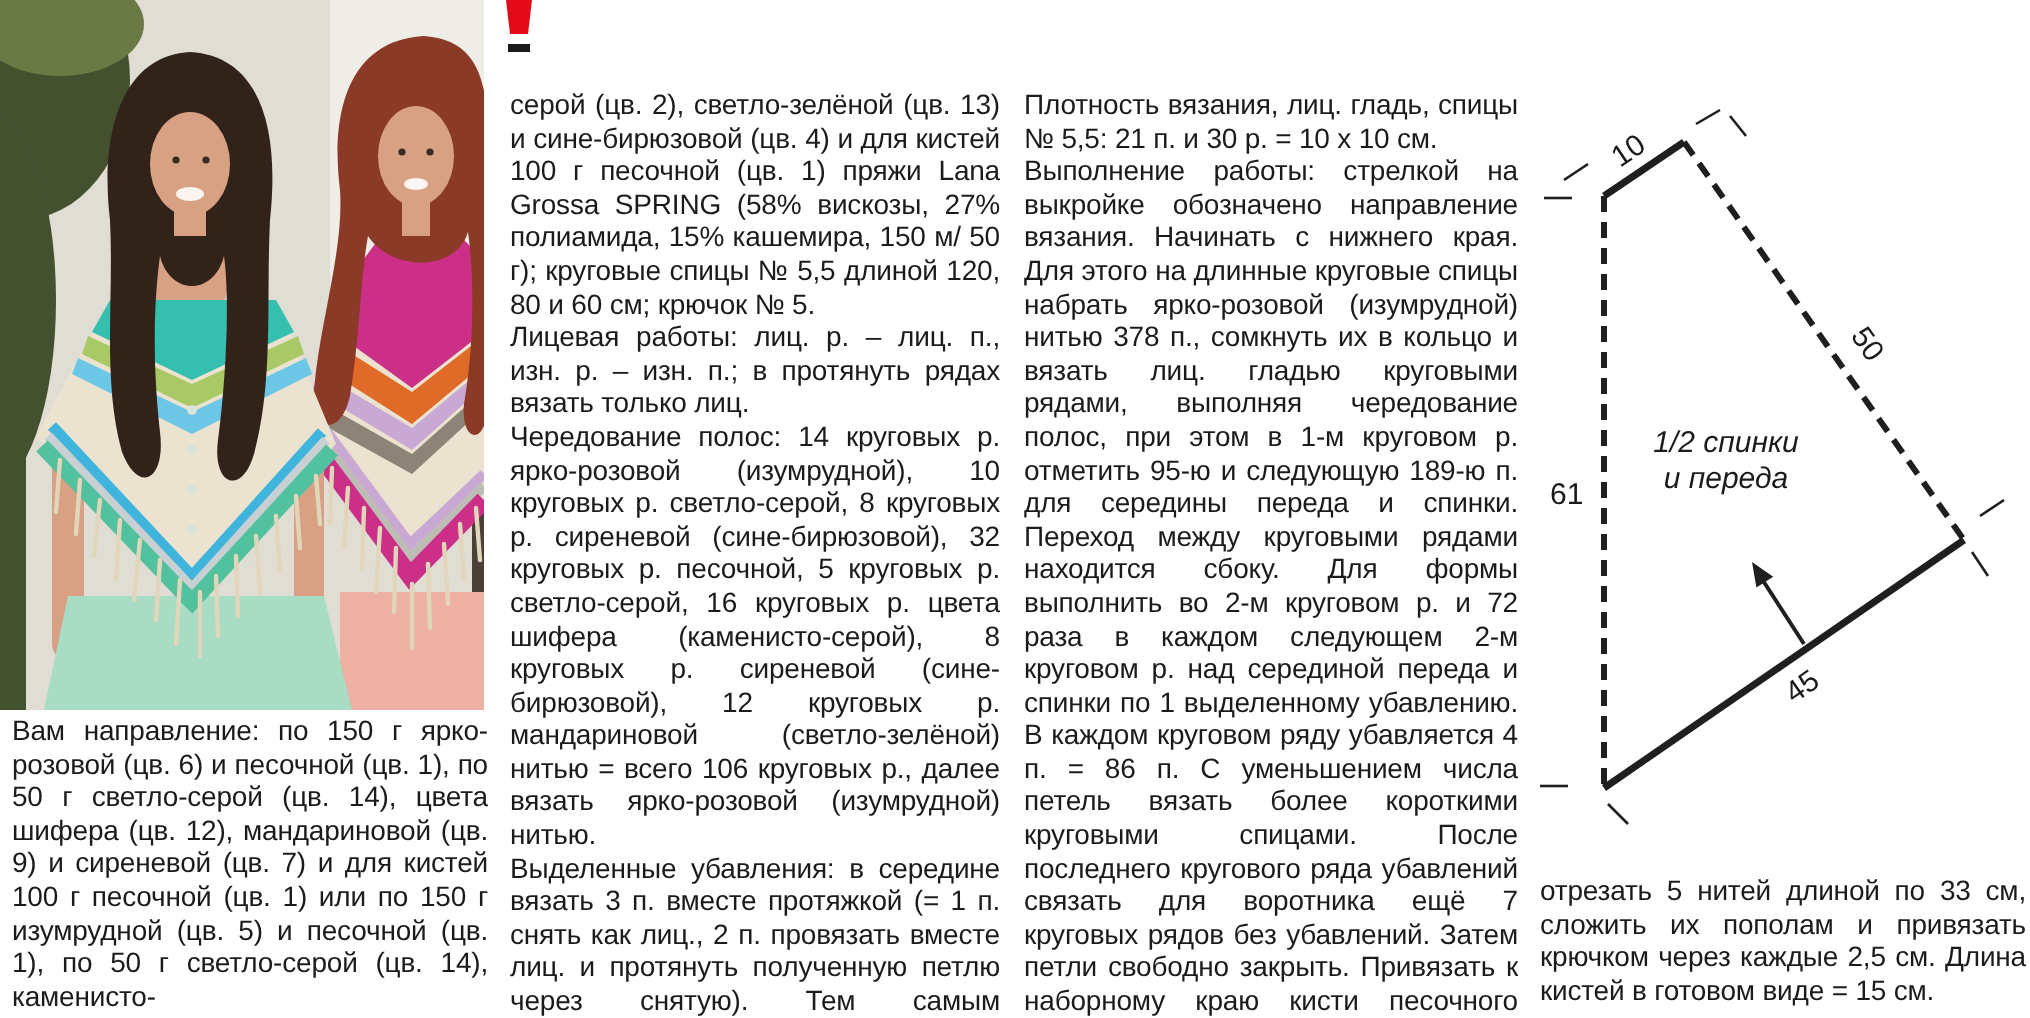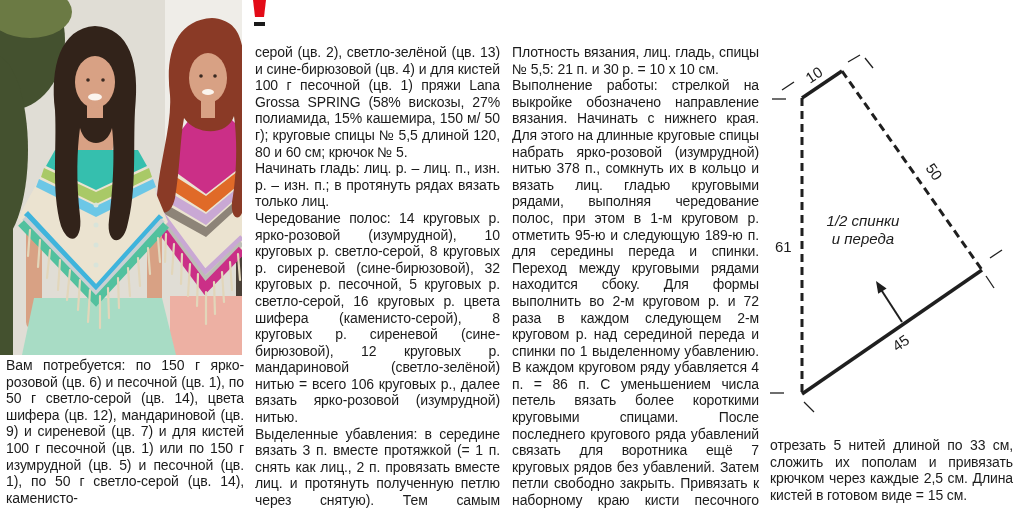--- a/index.html
+++ b/index.html
@@ -87,26 +87,26 @@
       <ellipse cx="95" cy="97" rx="7" ry="3.5" fill="#fbf5ef"></ellipse>
     </g>
   </svg>
 
   <svg class="excl" width="20" height="30" viewBox="0 0 20 30">
     <polygon points="0,0 13,0 11,17 2,17" fill="#e30b17"></polygon>
     <rect x="1" y="22" width="11" height="4" fill="#1a1a1a"></rect>
   </svg>
 
   <div class="textcol col-photo-bottom">
-    <p><b>Вам потребуется:</b><span> по 150 г ярко-розовой (цв. 6) и песочной (цв. 1), по 50 г светло-серой (цв. 14), цвета шифера (цв. 12), мандариновой (цв. 9) и сиреневой (цв. 7) и для кистей 100 г песочной (цв. 1) или по 150 г изумрудной (цв. 5) и песочной (цв. 1), по 50 г светло-серой (цв. 14), каменисто-</span></p>
+    <p><b>Вам направление:</b><span> по 150 г ярко-розовой (цв. 6) и песочной (цв. 1), по 50 г светло-серой (цв. 14), цвета шифера (цв. 12), мандариновой (цв. 9) и сиреневой (цв. 7) и для кистей 100 г песочной (цв. 1) или по 150 г изумрудной (цв. 5) и песочной (цв. 1), по 50 г светло-серой (цв. 14), каменисто-</span></p>
   </div>
 
   <div class="textcol col1">
     <p><b></b><span>серой (цв. 2), светло-зелёной (цв. 13) и сине-бирюзовой (цв. 4) и для кистей 100 г песочной (цв. 1) пряжи Lana Grossa SPRING (58% вискозы, 27% полиамида, 15% кашемира, 150 м/ 50 г); круговые спицы № 5,5 длиной 120, 80 и 60 см; крючок № 5.</span></p>
-    <p><b>Начинать гладь:</b><span> лиц. р. – лиц. п., изн. р. – изн. п.; в протянуть рядах вязать только лиц.</span></p>
+    <p><b>Лицевая работы:</b><span> лиц. р. – лиц. п., изн. р. – изн. п.; в протянуть рядах вязать только лиц.</span></p>
     <p><b>Чередование полос:</b><span> 14 круговых р. ярко-розовой (изумрудной), 10 круговых р. светло-серой, 8 круговых р. сиреневой (сине-бирюзовой), 32 круговых р. песочной, 5 круговых р. светло-серой, 16 круговых р. цвета шифера (каменисто-серой), 8 круговых р. сиреневой (сине-бирюзовой), 12 круговых р. мандариновой (светло-зелёной) нитью = всего 106 круговых р., далее вязать ярко-розовой (изумрудной) нитью.</span></p>
     <p><b>Выделенные убавления:</b><span> в середине вязать 3 п. вместе протяжкой (= 1 п. снять как лиц., 2 п. провязать вместе лиц. и протянуть полученную петлю через снятую). Тем самым убавляется 2 п.</span></p>
   </div>
 
   <div class="textcol col2">
     <p><b>Плотность вязания, лиц. гладь, спицы № 5,5:</b><span> 21 п. и 30 р. = 10 х 10 см.</span></p>
     <p><b>Выполнение работы:</b><span> стрелкой на выкройке обозначено направление вязания. Начинать с нижнего края. Для этого на длинные круговые спицы набрать ярко-розовой (изумрудной) нитью 378 п., сомкнуть их в кольцо и вязать лиц. гладью круговыми рядами, выполняя чередование полос, при этом в 1-м круговом р. отметить 95-ю и следующую 189-ю п. для середины переда и спинки. Переход между круговыми рядами находится сбоку. Для формы выполнить во 2-м круговом р. и 72 раза в каждом следующем 2-м круговом р. над серединой переда и спинки по 1 выделенному убавлению. В каждом круговом ряду убавляется 4 п. = 86 п. С уменьшением числа петель вязать более короткими круговыми спицами. После последнего кругового ряда убавлений связать для воротника ещё 7 круговых рядов без убавлений. Затем петли свободно закрыть. Привязать к наборному краю кисти песочного цвета. Для каждой кисти</span></p>
   </div>
 
   <svg class="diagram" width="250" height="430" viewBox="0 0 250 430">

